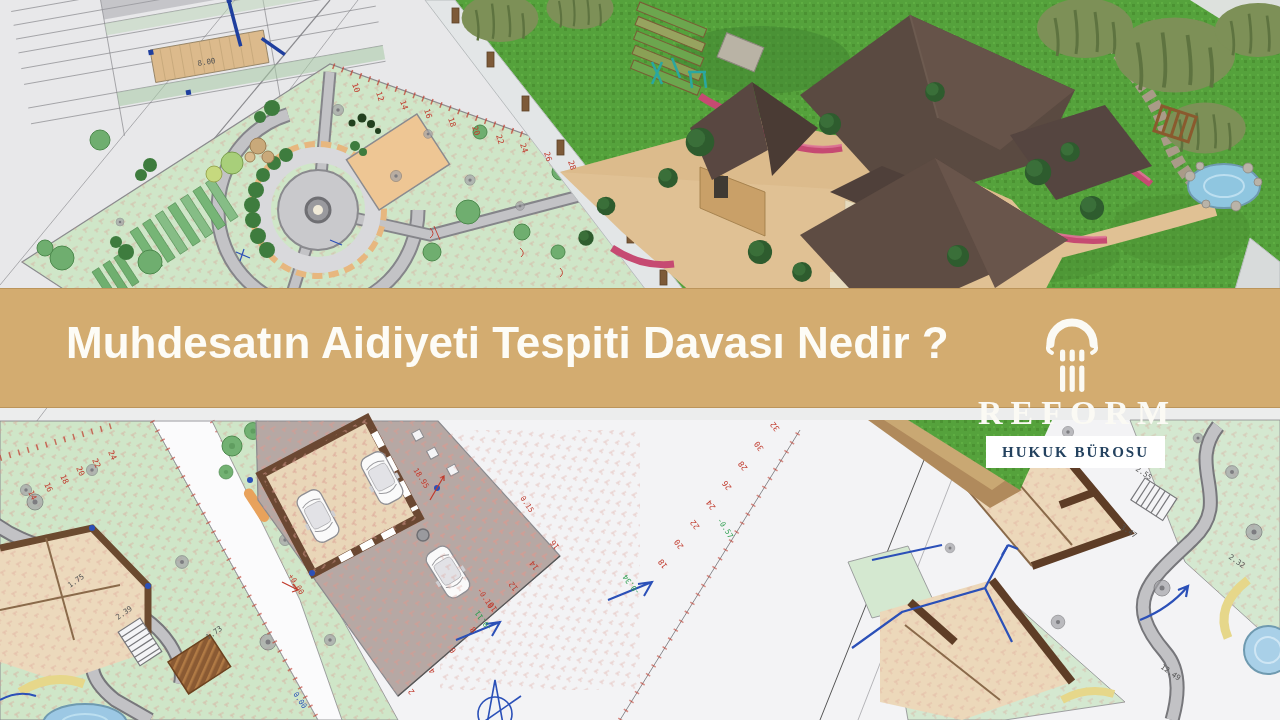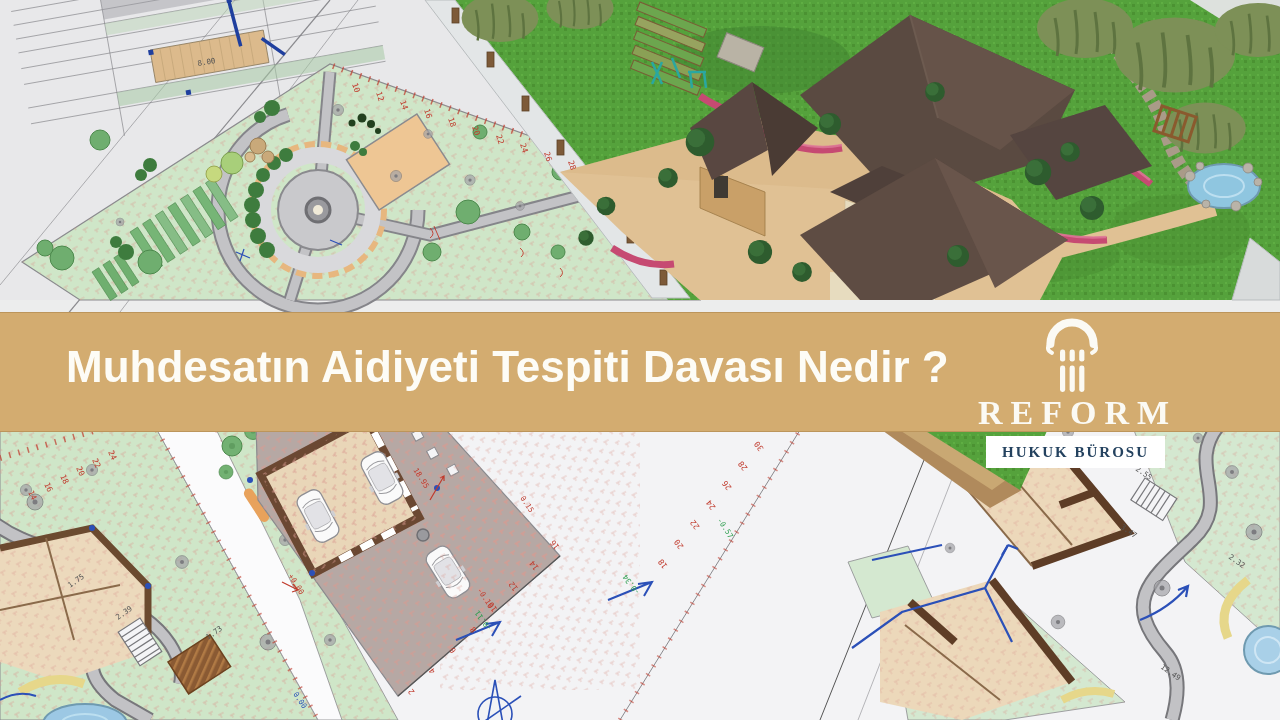--- a/index.html
+++ b/index.html
@@ -1,20 +1,20 @@
 <!DOCTYPE html>
 <html style="--banner: #d3ac70; --title: #fdfcf6; --logo_text: #fbfaf4; --logo_subtitle: #24425f; --subtitle_bg: #ffffff; --plan_lawn: #cfe6c8; --render_grass: #55a23c; --roof: #5b4a41; --paving: #e0c194; --dim_red: #c0392b; --dim_blue: #2b50b8;"><head>
 <meta charset="utf-8">
 <style>
   html,body{margin:0;padding:0;background:#222;}
   .stage{position:relative;width:1280px;height:720px;overflow:hidden;background:#eceded;
          font-family:"Liberation Sans",sans-serif;}
   .bg{position:absolute;inset:0;display:block;}
   
-  .banner{position:absolute;left:0;top:312px;width:1280px;height:120px;
+  .banner{position:absolute;left:0;top:288px;width:1280px;height:120px;
           background:var(--banner,#d3ac70);
           border-top:1px solid rgba(146,106,52,.35);
           border-bottom:1px solid rgba(146,106,52,.35);
           display:flex;align-items:center;box-sizing:border-box;}
   .banner h1{margin:0 0 10px 66px;font-size:44px;font-weight:700;letter-spacing:0;
              color:var(--title,#fdfcf6);white-space:nowrap;}
   .logo{position:absolute;left:966px;top:308px;height:96px;display:flex;align-items:center;flex-direction:column;}
   .logo-icon{width:56px;height:88px;flex:0 0 auto;}
   .logo-text{margin-left:8px;display:flex;flex-direction:column;align-items:center;}
   .logo-name{font-family:"Liberation Serif",serif;font-weight:700;font-size:34px;

